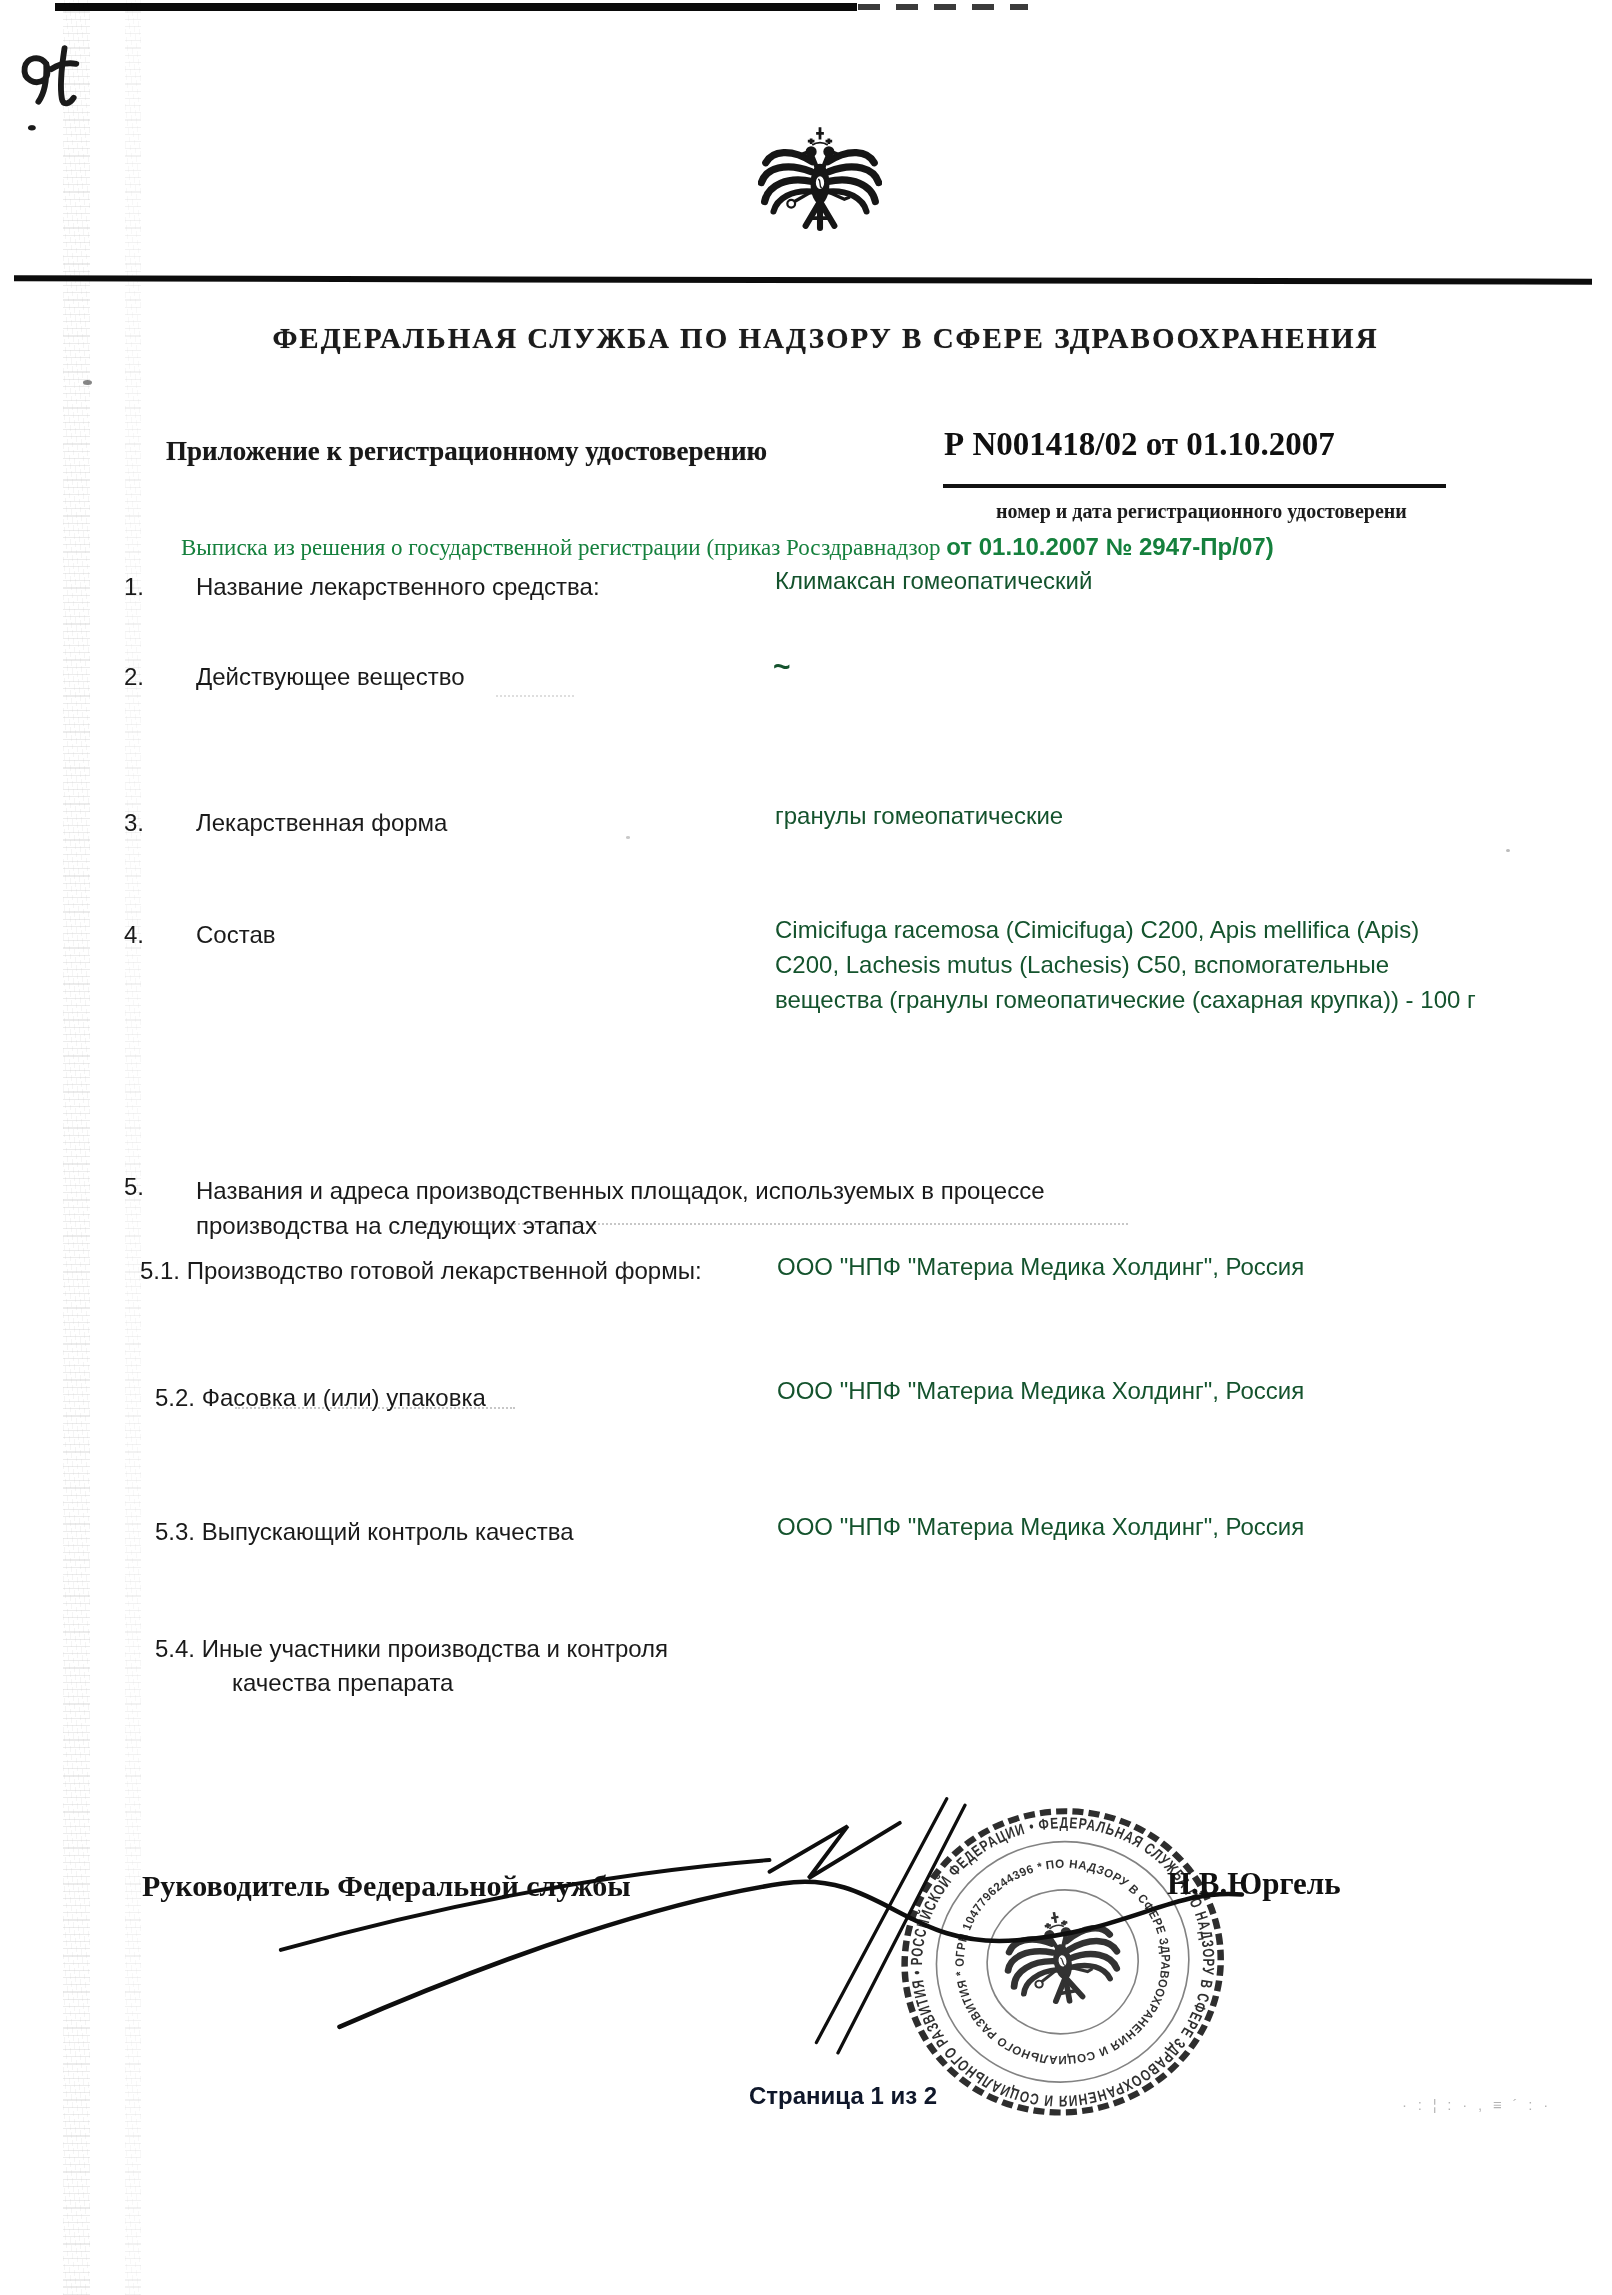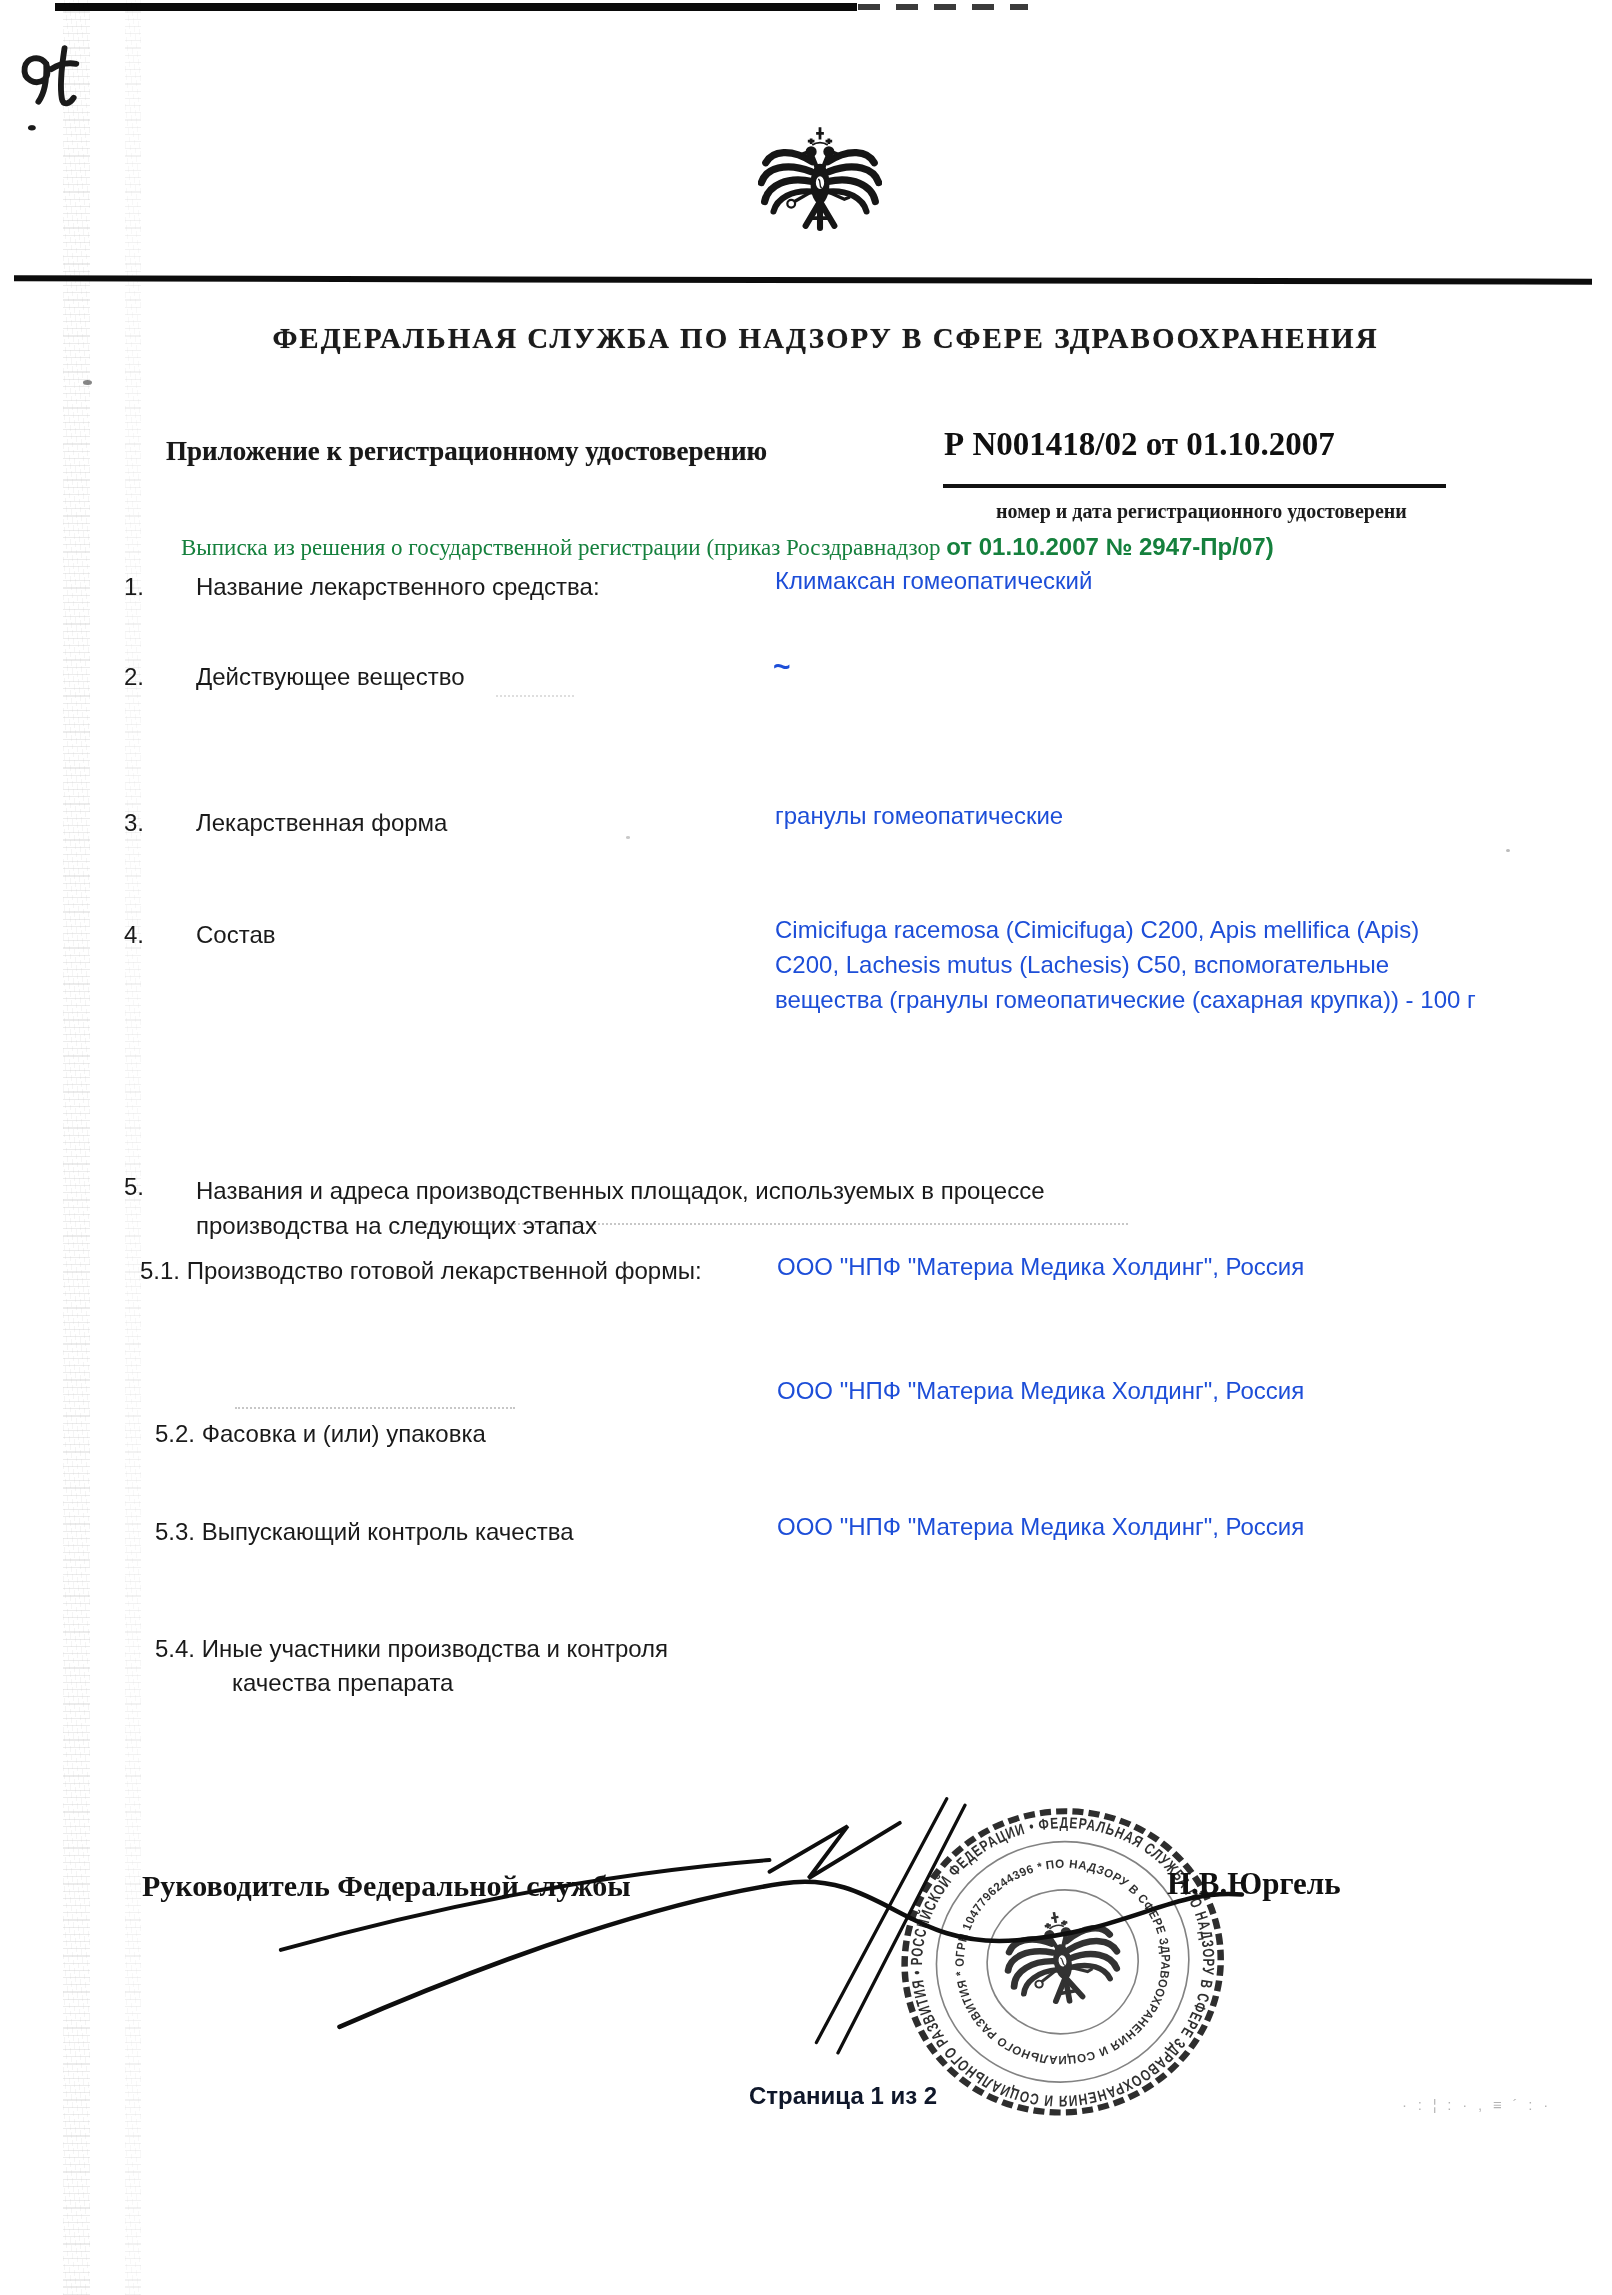--- a/index.html
+++ b/index.html
@@ -33,21 +33,21 @@
   .appendix-label{left:166px; top:436px; font-size:27px; font-weight:bold; color:#181818;
     text-shadow:0 0 0.7px rgba(0,0,0,.4);}
   .reg-number{left:944px; top:426px; font-size:33px; font-weight:bold; color:#101010;}
   .reg-underline{left:943px; top:484px; width:503px; height:3.9px; background:#121212;}
   .reg-caption{left:996px; top:500px; font-size:20px; font-weight:bold; color:#1c1c1c;}
   .extract{left:181px; top:533px; font-size:23px; color:#15803d; white-space:nowrap;}
   .extract .order{font-family:"Liberation Sans","DejaVu Sans",sans-serif; font-size:24px; font-weight:bold;}
 
   .row-num{font-size:24px; color:#1a1a1a;}
   .row-label{font-size:24px; color:#1a1a1a;}
-  .row-value{font-size:24px; color:#1d4ed8;}
+  .row-value{font-size:24px; color:#14532d;}
   .sub-line{font-size:24px; color:#1a1a1a; padding-left:77px; text-indent:-77px;}
 
   .sig-title{left:142px; top:1869px; font-size:30px; font-weight:bold; color:#141414;}
   .sig-name{left:1167px; top:1866px; font-size:31px; font-weight:bold; color:#101010; z-index:6;}
   .page-label{left:749px; top:2082px; font-size:24px; font-weight:bold; color:#0f172a; z-index:6;}
   .faint-marks{left:1402px; top:2096px; font-size:15px; letter-spacing:3.3px;
     color:rgba(0,0,0,.3); z-index:2;}
 
   .stamp-wrap{left:892px; top:1799px; z-index:3;}
   .sig-strokes{left:248px; top:1761px; z-index:5;}
@@ -158,21 +158,21 @@
 
   <div class="abs row-num" style="left:124px;top:1173px;">5.</div>
   <div class="abs row-label" style="left:196px;top:1173px;width:867px;line-height:35px;">Названия и адреса производственных площадок, используемых в процессе производства на следующих этапах</div>
 
   <div class="abs sub-line" style="left:140px;top:1257px;width:639px;">
     <span>5.1.</span>
     <span>Производство готовой лекарственной формы:</span>
   </div>
   <div class="abs row-value" style="left:777px;top:1253px;">ООО "НПФ "Материа Медика Холдинг", Россия</div>
 
-  <div class="abs sub-line" style="left:155px;top:1384px;width:587px;margin-top:36px;">
+  <div class="abs sub-line" style="left:155px;top:1384px;width:587px;">
     <span>5.2.</span>
     <span>Фасовка и (или) упаковка</span>
   </div>
   <div class="abs row-value" style="left:777px;top:1377px;">ООО "НПФ  "Материа Медика Холдинг", Россия</div>
 
   <div class="abs sub-line" style="left:155px;top:1518px;width:587px;">
     <span>5.3.</span>
     <span>Выпускающий контроль качества</span>
   </div>
   <div class="abs row-value" style="left:777px;top:1513px;">ООО "НПФ "Материа Медика Холдинг", Россия</div>

